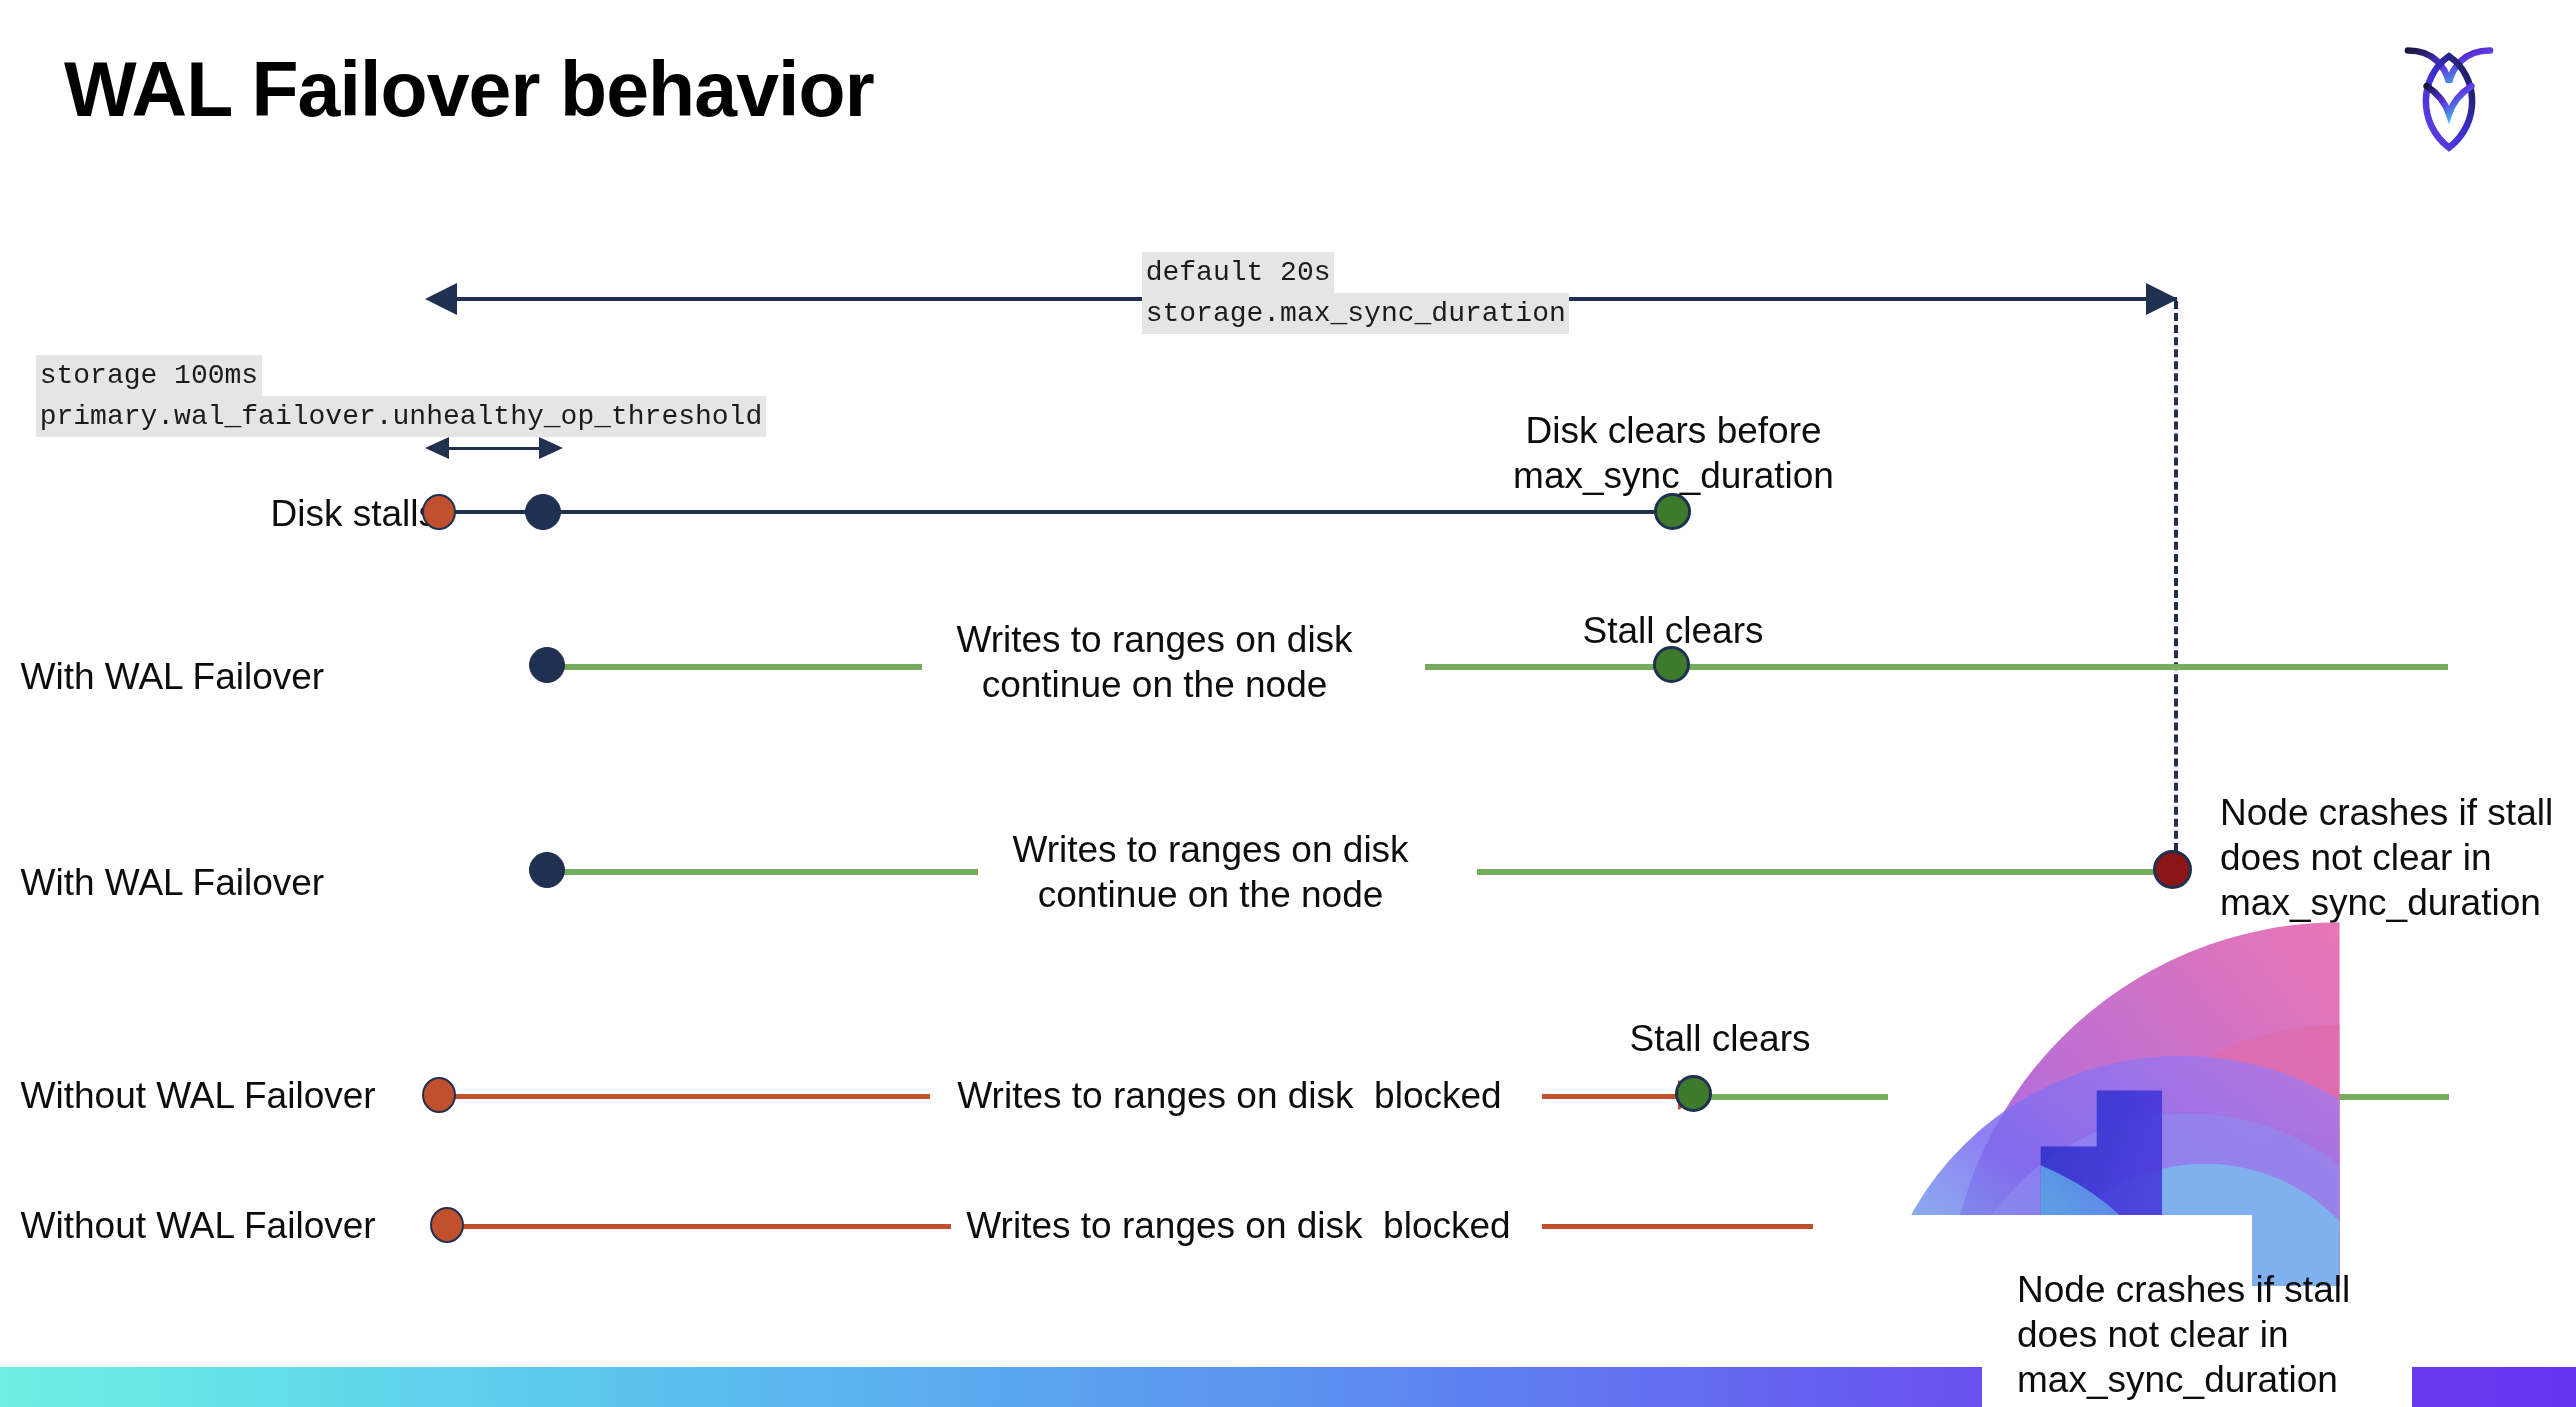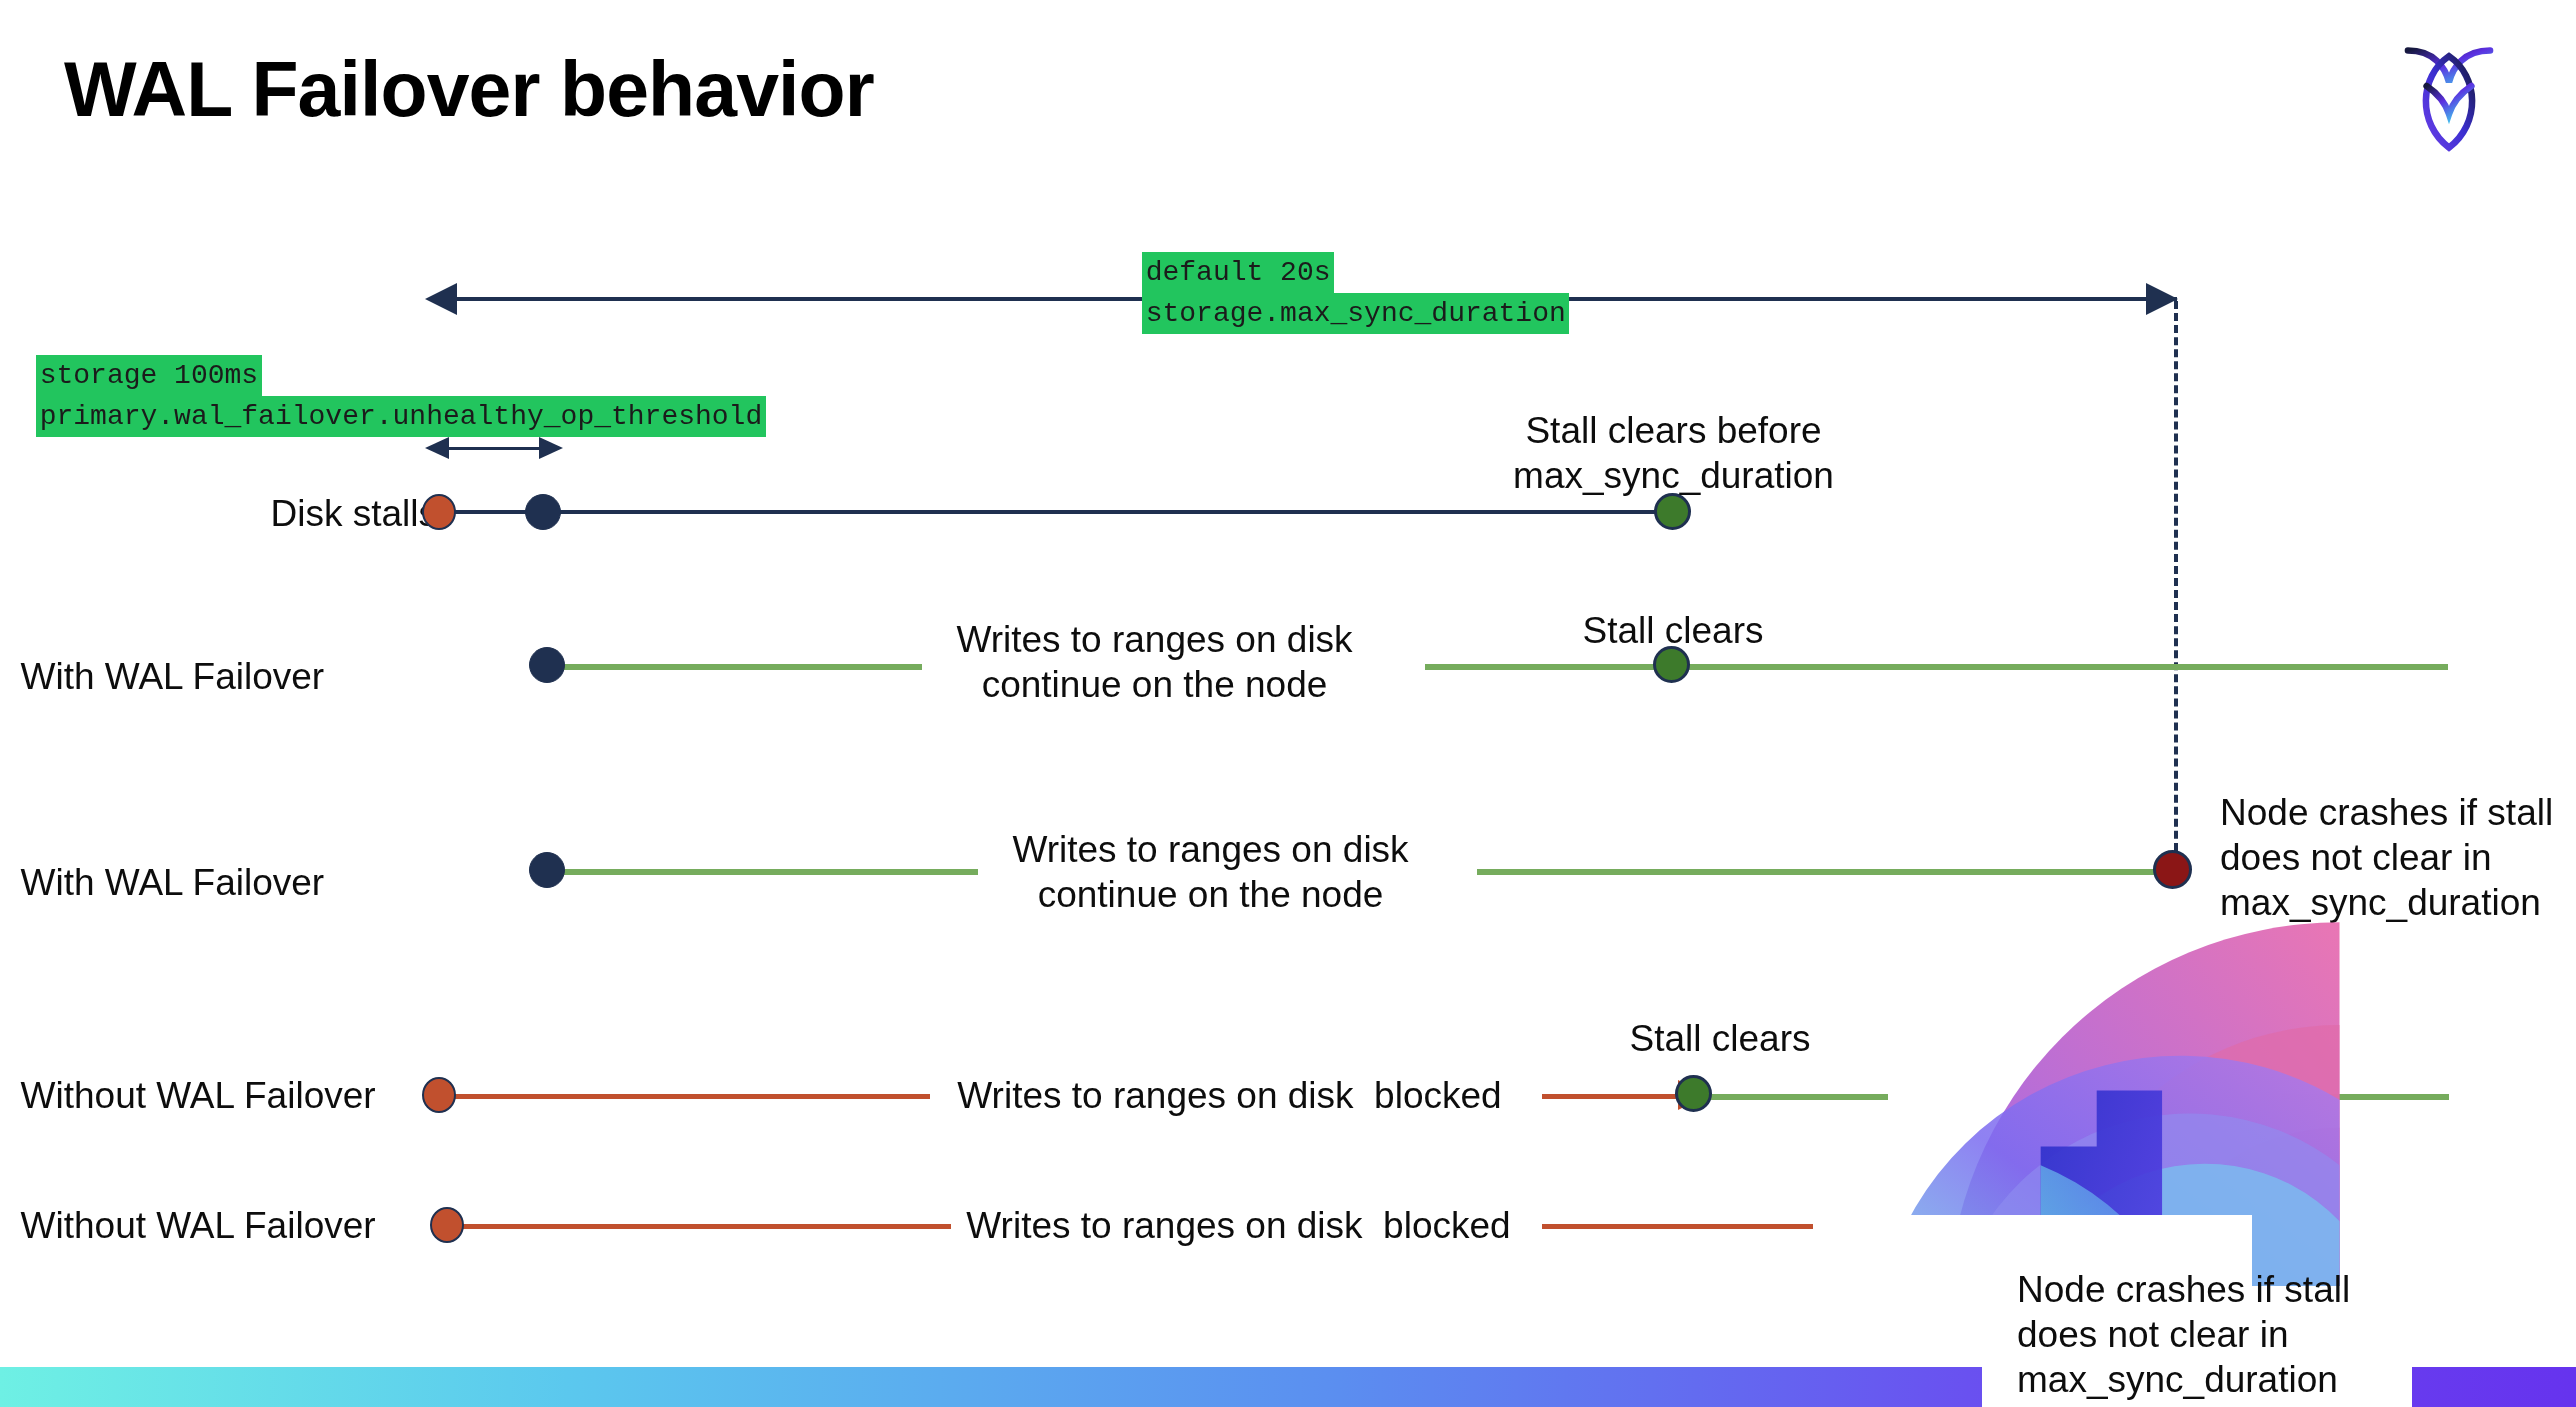--- a/index.html
+++ b/index.html
@@ -19,21 +19,21 @@
 
   
   .logo{position:absolute;left:2393px;top:28px;width:112px;height:131px;}
 
   
   .mono{
     position:absolute;
     font-family:"Liberation Mono","DejaVu Sans Mono",monospace;
     font-size:28px;line-height:41px;color:#1b1b1b;white-space:nowrap;
   }
-  .mono span{background:#22c55e;display:inline-block;padding:0 3.7px;}
+  .mono span{background:#e5e5e5;display:inline-block;padding:0 3.7px;}
 
   
   .lbl{
     position:absolute;font-size:37px;line-height:45px;color:#0d0d0d;
     white-space:pre;
   }
   .lbl.c{text-align:center;}
   .lbl.l{text-align:left;}
 
   
@@ -118,21 +118,21 @@
   <div class="arrowhead ah-right-sm" style="left:539px;top:437px;"></div>
 
   <div class="lbl" style="left:222px;top:491px;width:215px;text-align:right;">Disk stalls</div>
 
   <div class="hline navyline" style="left:439px;top:510px;width:1234px;"></div>
 
   <div class="dot orange" style="left:422px;top:494px;width:34px;height:36px;"></div>
   <div class="dot navy" style="left:525px;top:494px;width:36px;height:36px;"></div>
   <div class="dot green" style="left:1654px;top:493px;width:37px;height:37px;"></div>
 
-  <div class="lbl c" style="left:1496px;top:408px;width:355px;">Stall clears before
+  <div class="lbl c" style="left:1496px;top:408px;width:355px;">Disk clears before
 max_sync_duration</div>
 
   <div class="lbl l" style="left:20.6px;top:654px;width:374px;">With WAL Failover</div>
 
   <div class="hline greenline" style="left:548px;top:664px;width:374px;"></div>
   <div class="hline greenline" style="left:1425px;top:664px;width:1023px;"></div>
 
   <div class="dot navy" style="left:529px;top:647px;width:36px;height:36px;"></div>
   <div class="dot green" style="left:1653px;top:646px;width:37px;height:37px;"></div>
 

